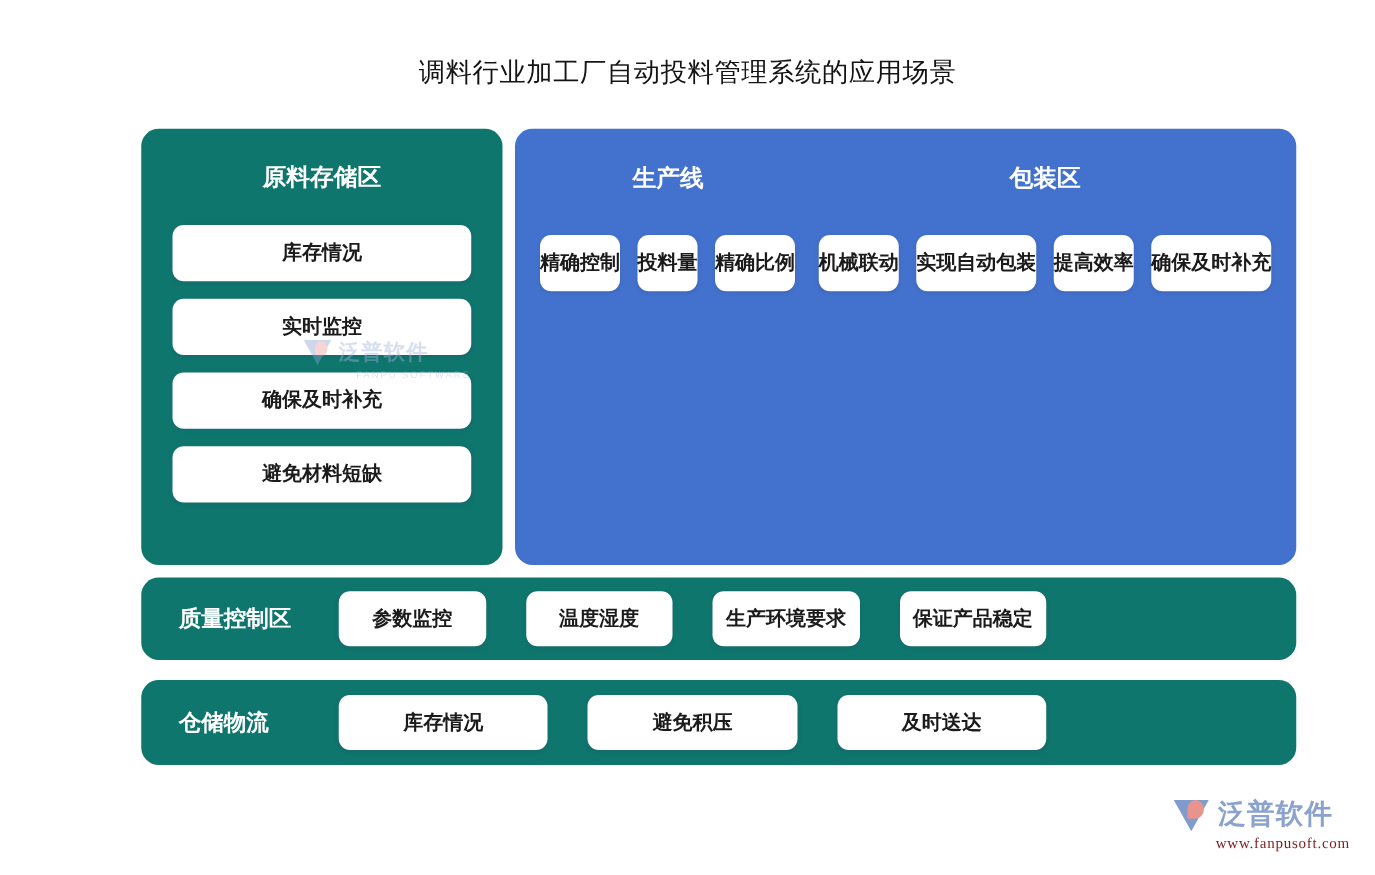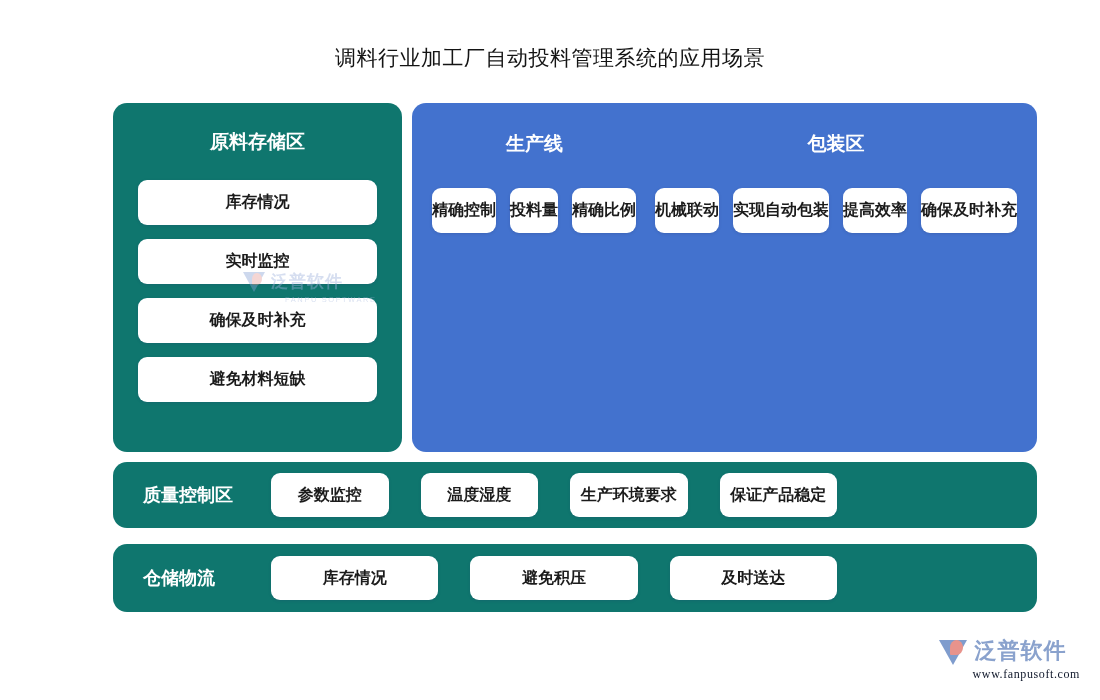--- a/index.html
+++ b/index.html
@@ -264,21 +264,21 @@
   .brand-cn {
     font-size: 22px;
     font-weight: bold;
     color: #8aa2cd;
     letter-spacing: 1px;
     white-space: nowrap;
   }
   .brand-url {
     font-family: "Liberation Serif", "DejaVu Serif", serif;
     font-size: 12px;
-    color: #0f172a;
+    color: #7f1d1d;
     letter-spacing: 0.6px;
     margin-left: 34px;
     margin-top: 1px;
     white-space: nowrap;
   }
 </style>
 </head>
 <body>
 
 <div class="page-title">调料行业加工厂自动投料管理系统的应用场景</div>

